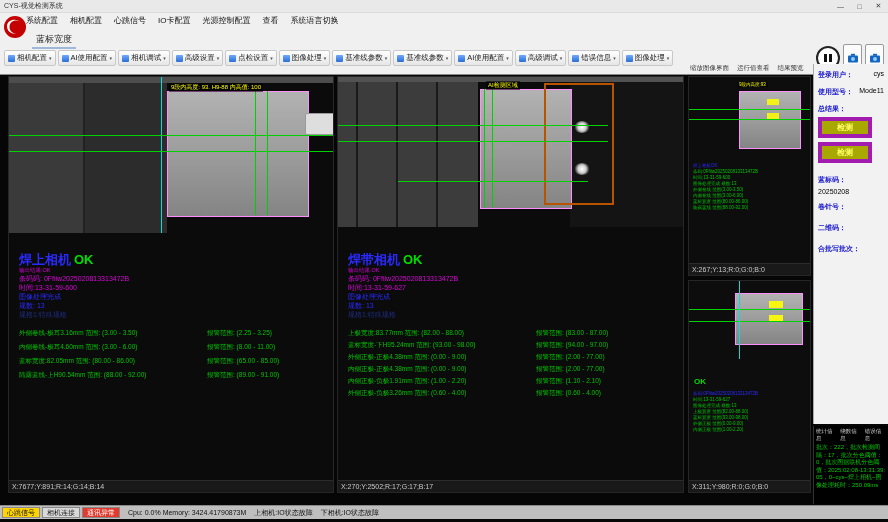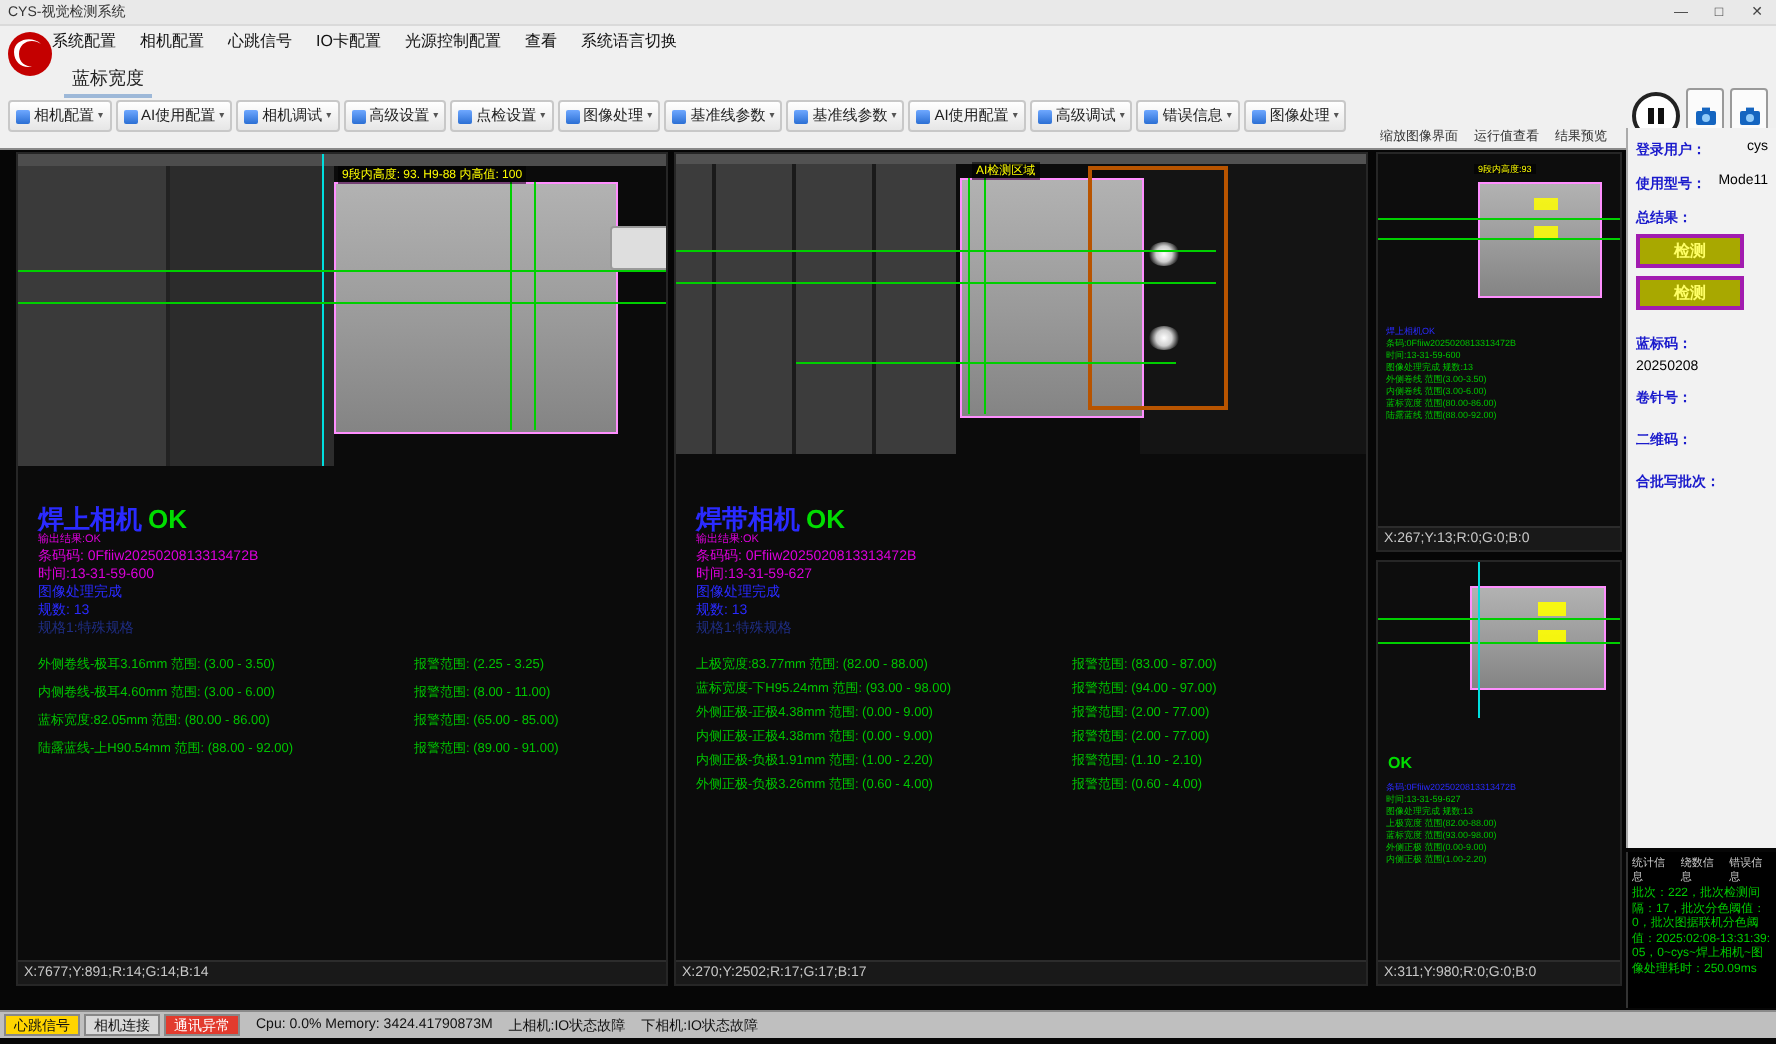--- a/index.html
+++ b/index.html
@@ -73,21 +73,21 @@
   .mini-ok{position:absolute;left:5px;top:96px;color:#00dd00;font-weight:bold;font-size:8px;}
 
   
   .sidebar{position:absolute;left:813px;top:64px;width:75px;height:360px;background:#f2f2f2;font-size:7px;color:#000;
            padding:6px 4px;box-sizing:border-box;border-left:1px solid #aaa;}
   .side-row{display:flex;justify-content:space-between;margin-bottom:7px;}
   .side-label{color:#1a1acc;font-weight:bold;}
   .side-label.block{margin-bottom:3px;margin-top:2px;}
   .side-value{color:#000;}
   .result-box{margin:0 12px 4px 0;height:13px;background:#a8a800;color:#ffff66;font-weight:bold;display:flex;
-              align-items:center;justify-content:center;font-size:8px;border:2px solid #a21caf;}
+              align-items:center;justify-content:center;font-size:8px;border:4px solid #a21caf;}
   .side-gap{height:6px;}
 
   
   .stats{position:absolute;left:813px;top:426px;width:75px;height:78px;background:#000;box-sizing:border-box;
          padding:2px;border-left:1px solid #333;}
   .stats-tabs{display:flex;gap:3px;font-size:5.5px;color:#ccc;margin-bottom:2px;}
   .stats-text{font-size:6px;line-height:7.5px;color:#00cc00;word-break:break-all;white-space:normal;}
 
   
   .statusbar{position:absolute;left:0;top:505px;width:888px;height:13px;background:#bfbfbf;display:flex;

